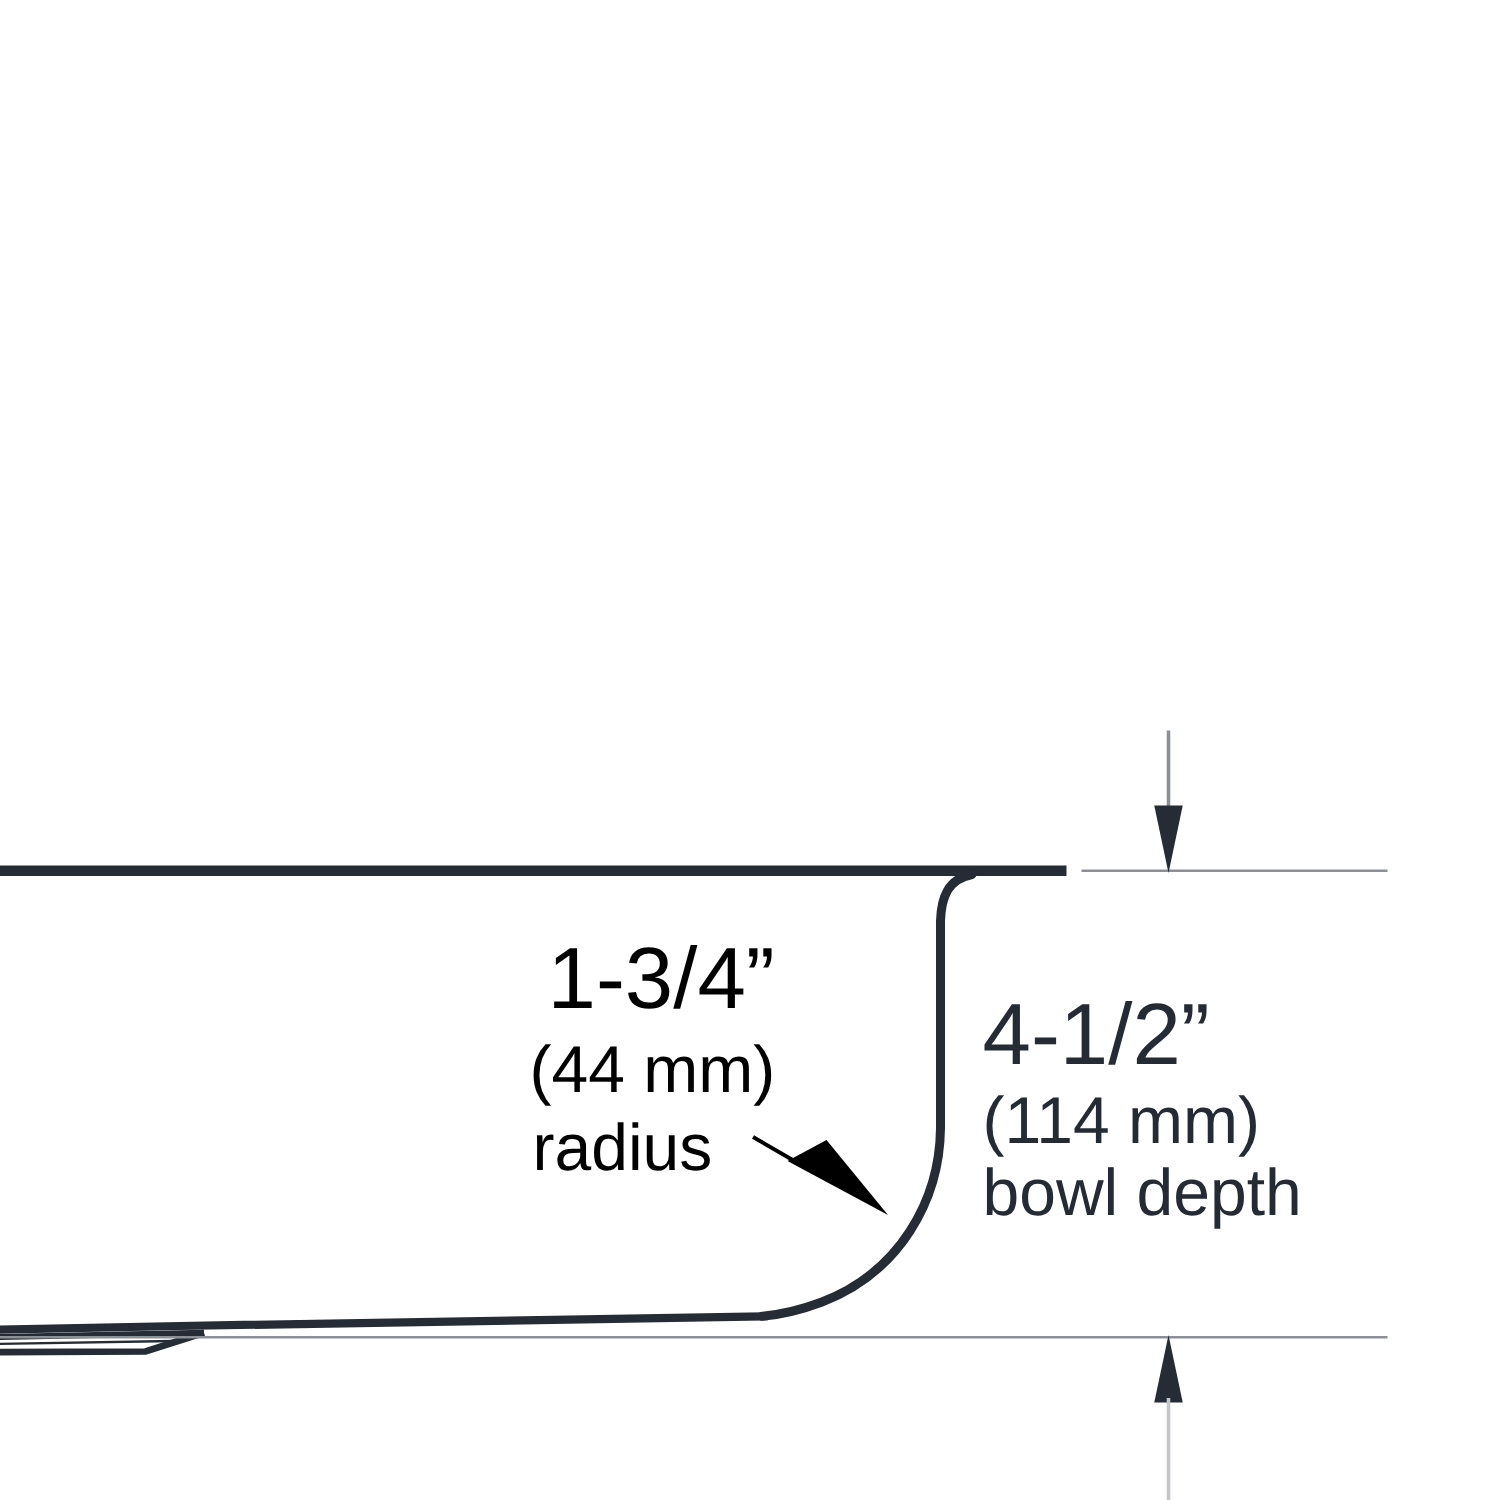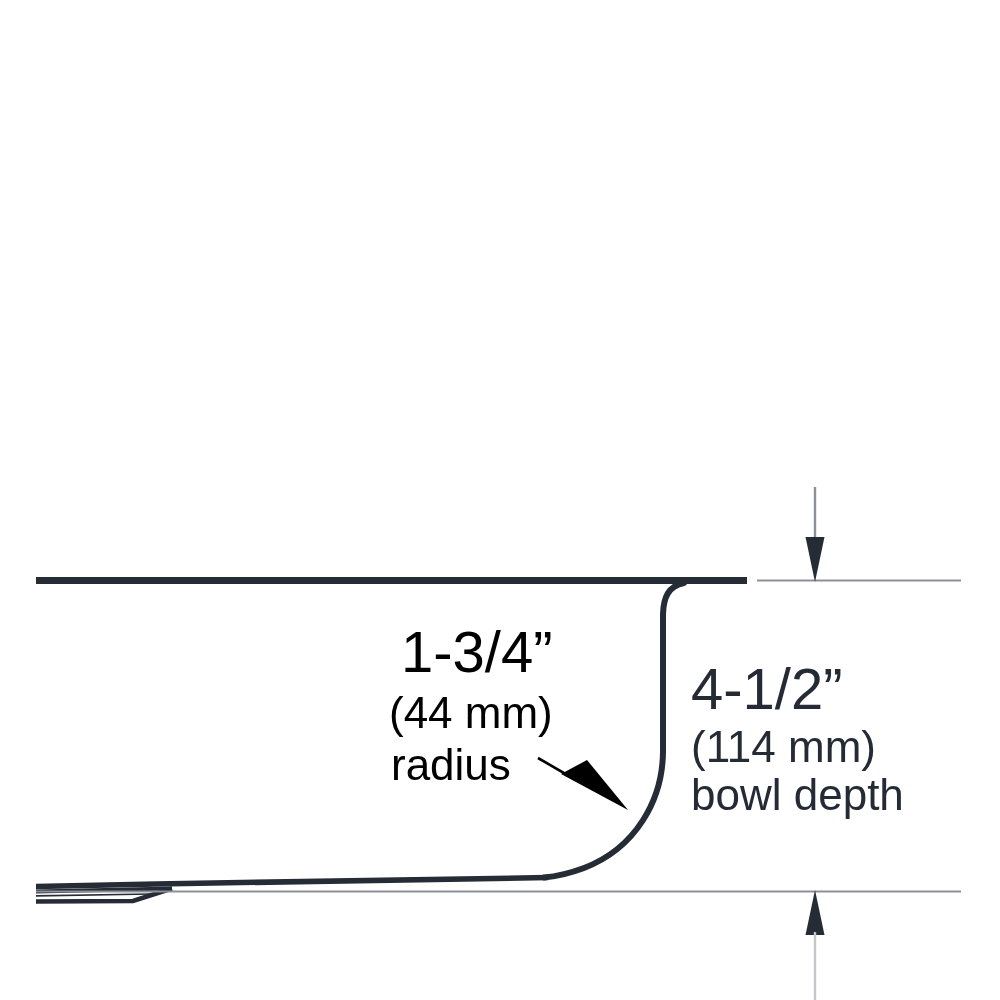--- a/index.html
+++ b/index.html
@@ -12,21 +12,20 @@
     height: 1000px;
     position: relative;
     overflow: hidden;
     font-family: "Liberation Sans", sans-serif;
   }
   #drawing-root {
     position: absolute;
     top: 0; left: 0;
     width: 874px;
     height: 1000px;
-    margin-left: 36px;
   }
   svg.diagram {
     display: block;
     width: 1000px;
     height: 1000px;
   }
   .label-text {
     font-family: "Liberation Sans", sans-serif;
     white-space: pre;
   }

